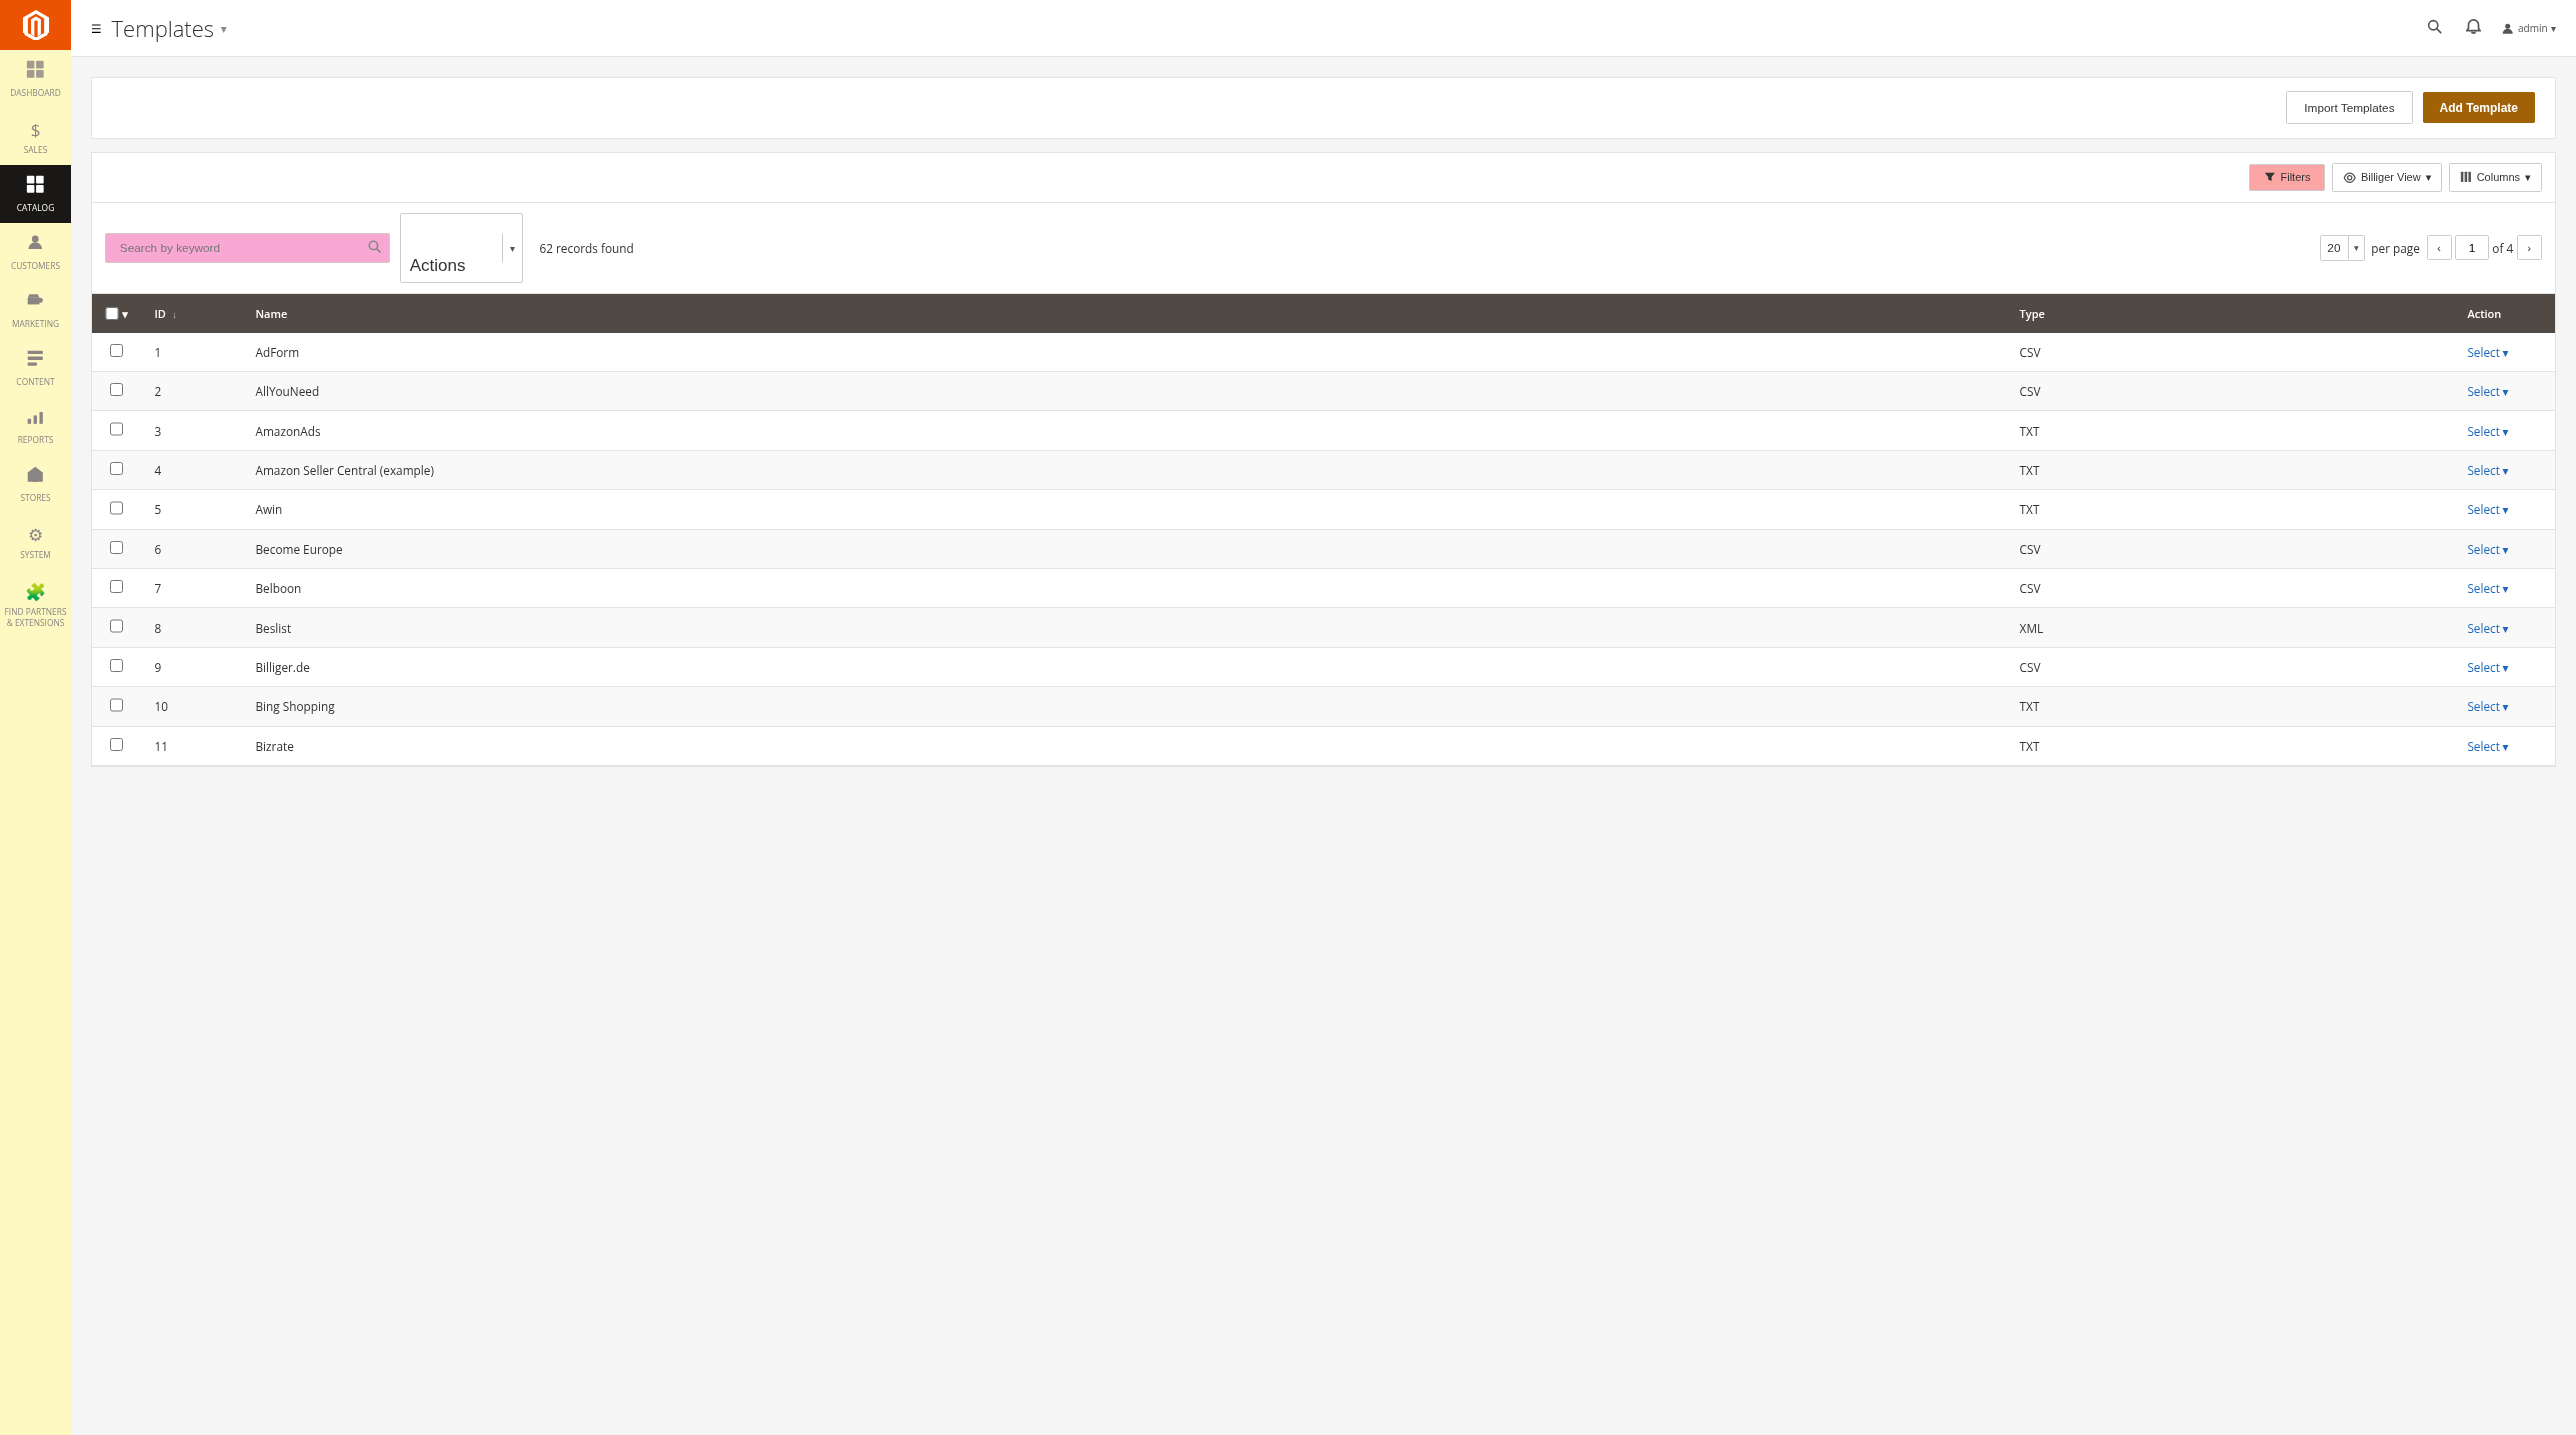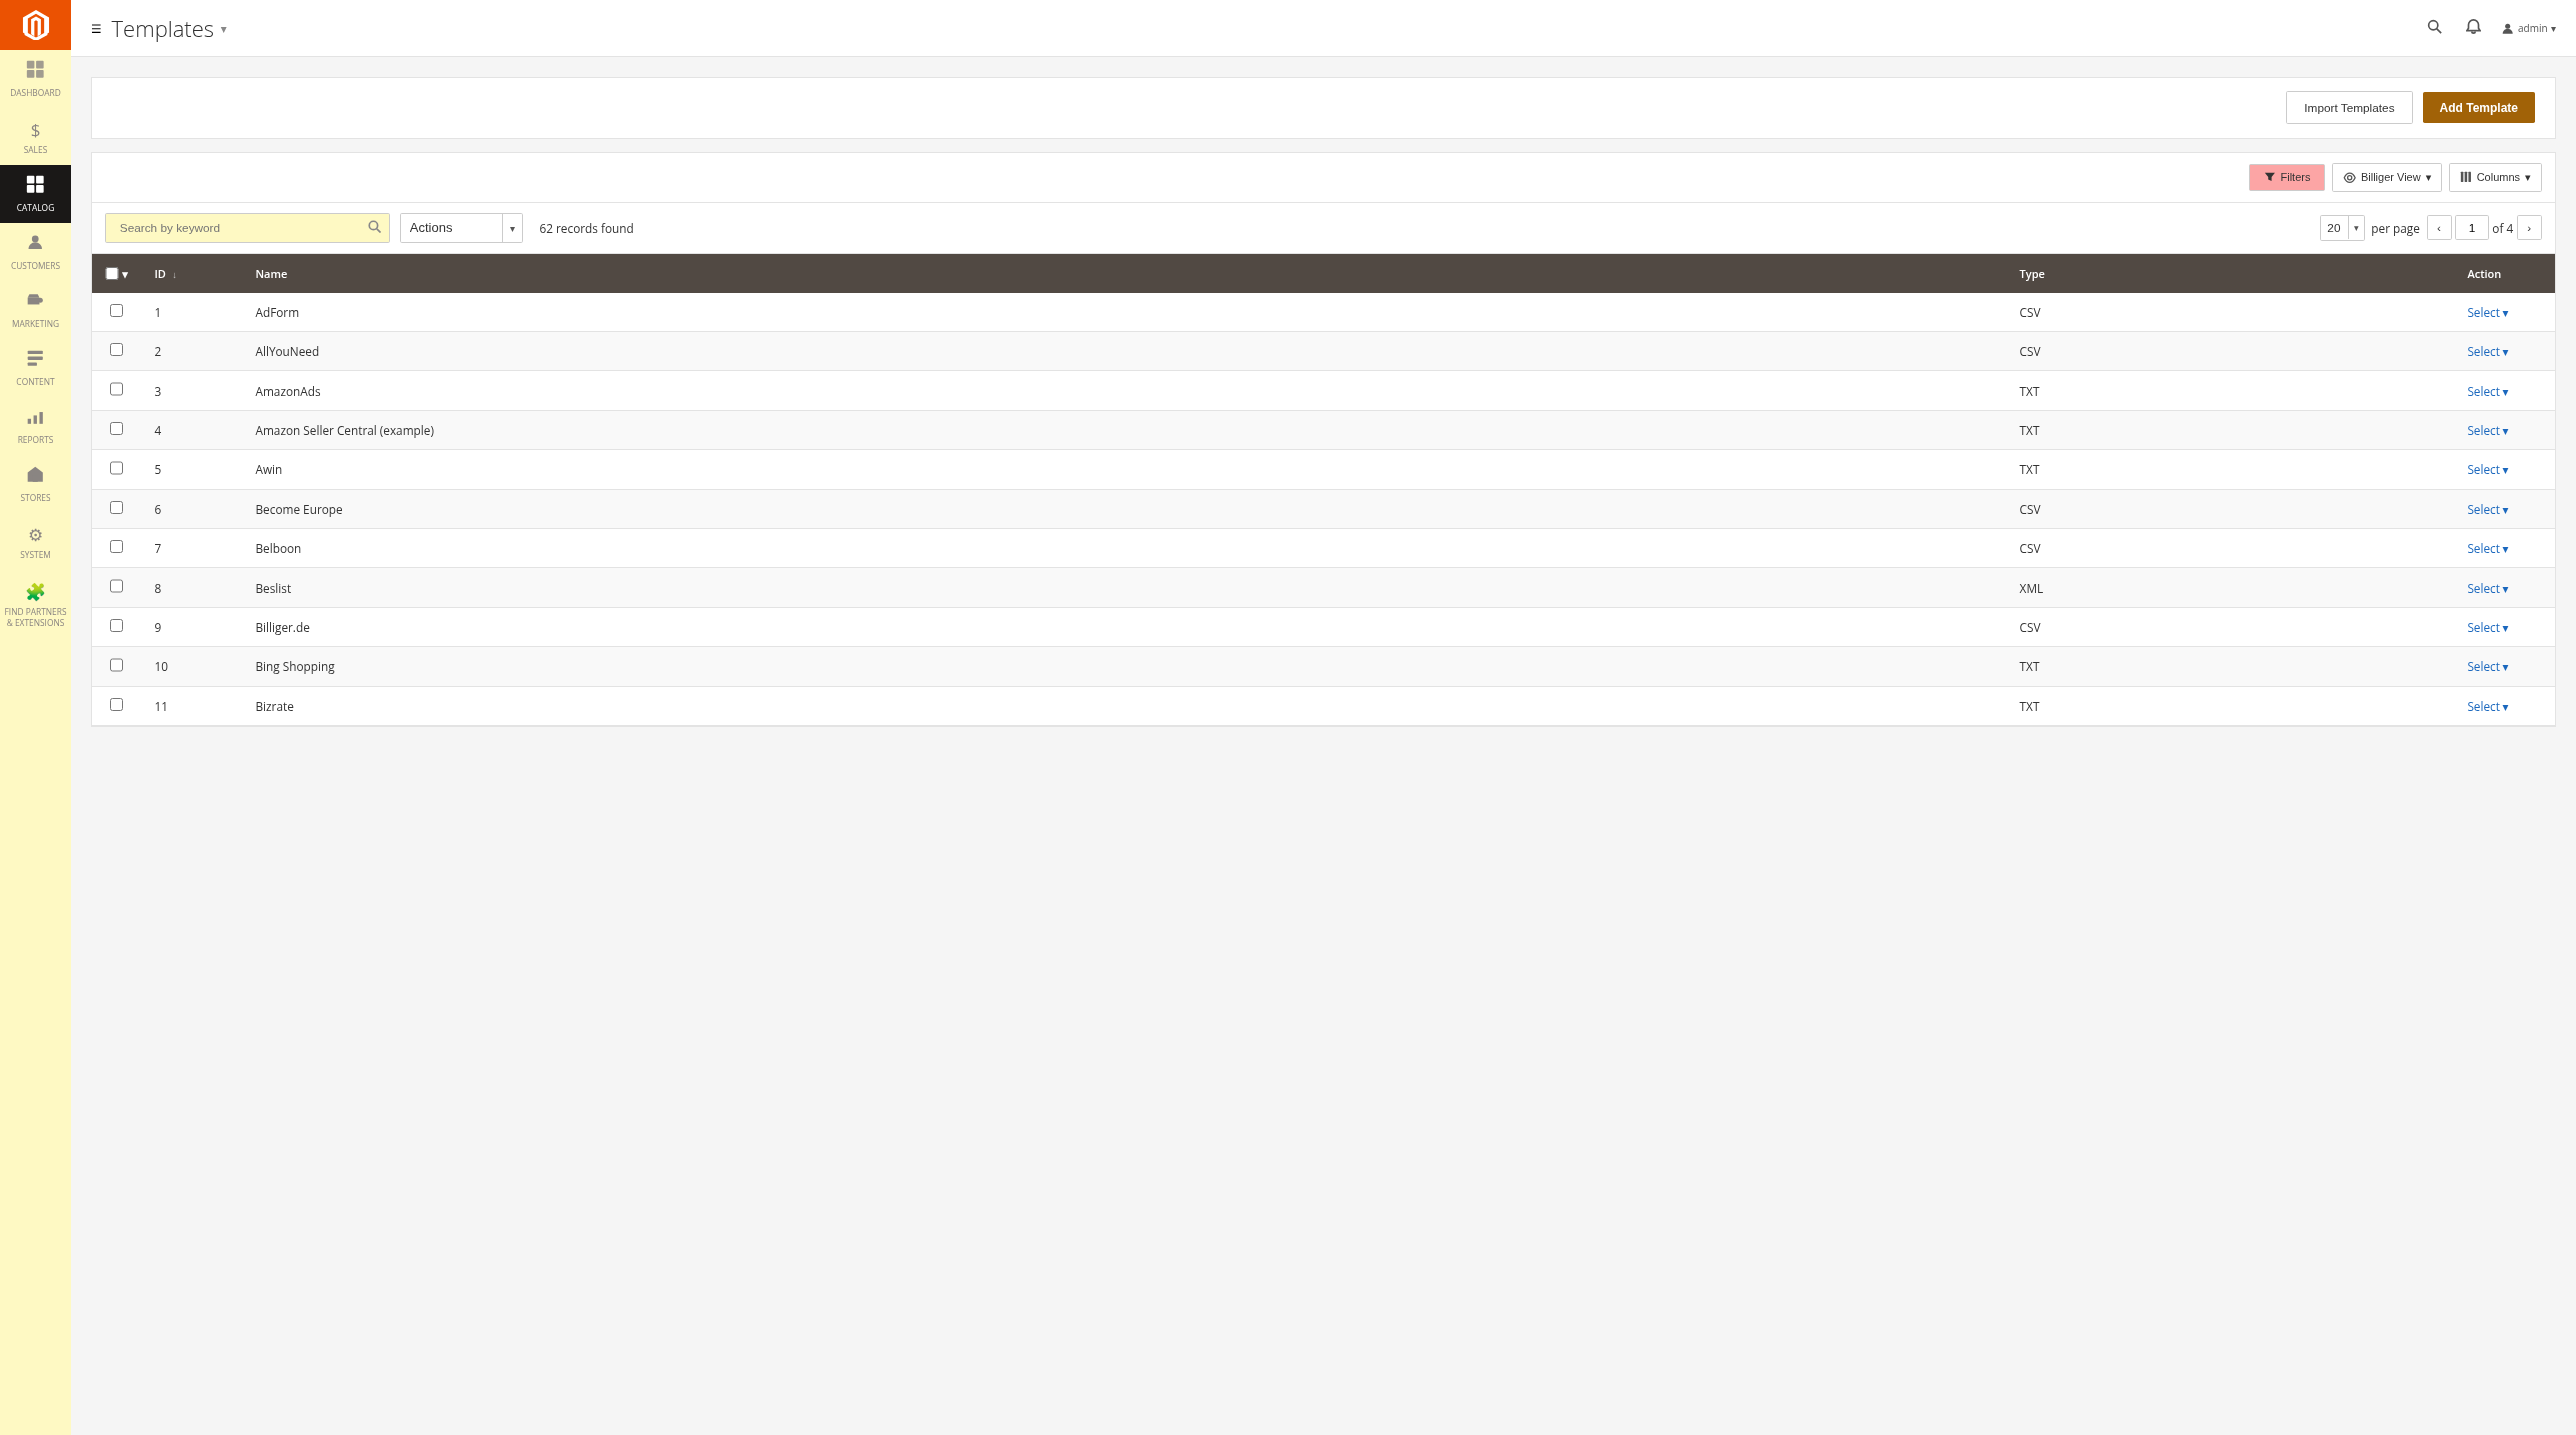--- a/index.html
+++ b/index.html
@@ -154,21 +154,21 @@
       gap: 10px;
       padding: 10px 13.4px;
       border-bottom: 0.8px solid #e3e3e3;
     }
     .search-box {
       display: flex;
       align-items: center;
       border: 0.8px solid #ccc;
       border-radius: 1.7px;
       padding: 0 8.4px;
-      background: #fef9c3;
+      background: #f9a8d4;
       width: 285px;
     }
     .search-box input {
       border: none;
       outline: none;
       font-size: 11.8px;
       padding: 6.7px 5px;
       flex: 1;
       color: #333;
       background: transparent;
@@ -178,28 +178,29 @@
       display: flex;
       align-items: center;
       border: 0.8px solid #ccc;
       border-radius: 1.7px;
       background: #fff;
       cursor: pointer;
     }
     .actions-dropdown select {
       border: none;
       outline: none;
-      font-size: 13px;
+      font-size: 17px;
       padding: 6.7px 8.4px;
       color: #333;
       background: transparent;
       cursor: pointer;
       appearance: none;
       -webkit-appearance: none;
       min-width: 101px;
+      margin-top: 36px;
     }
     .actions-dropdown .dd-arrow {
       padding: 6.7px 6.7px;
       border-left: 0.8px solid #ccc;
       color: #555;
       font-size: 10px;
     }
     .records-found { font-size: 11.8px; color: #333; margin-left: 6.7px; }
 
     

